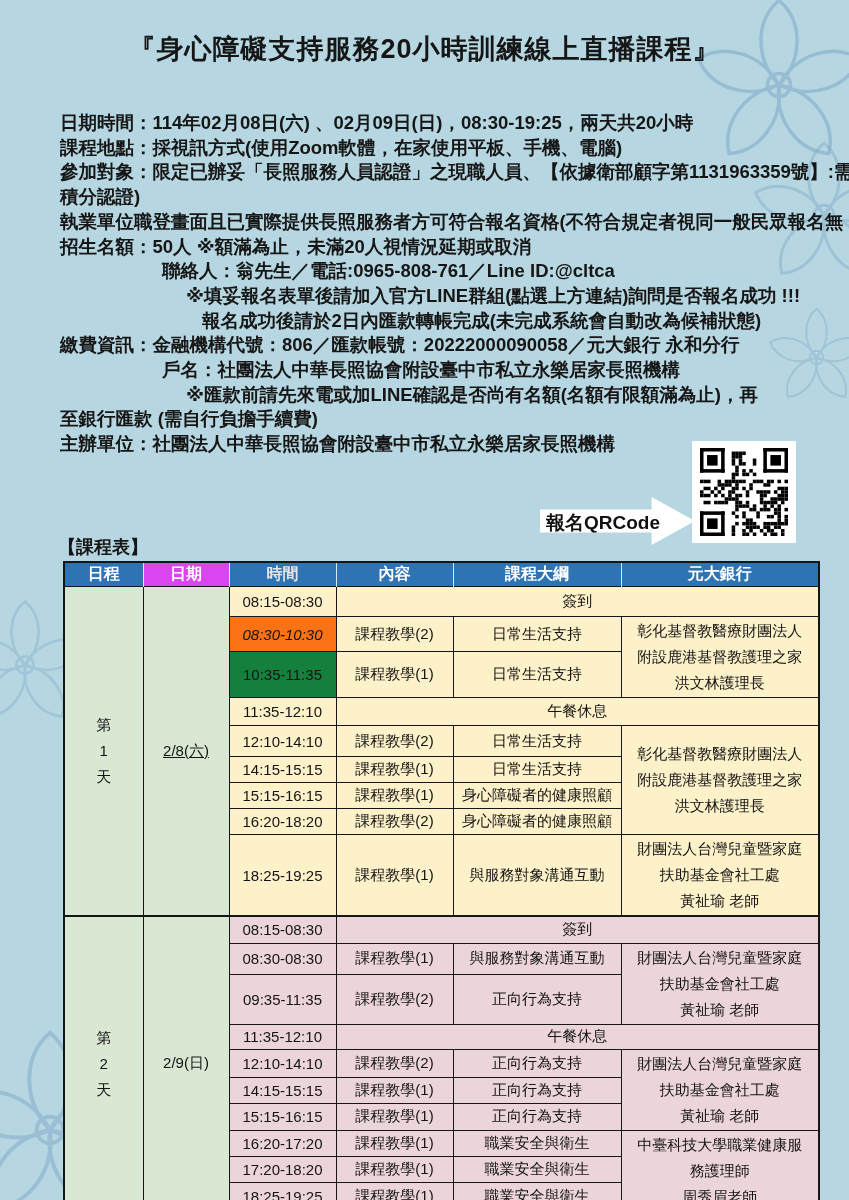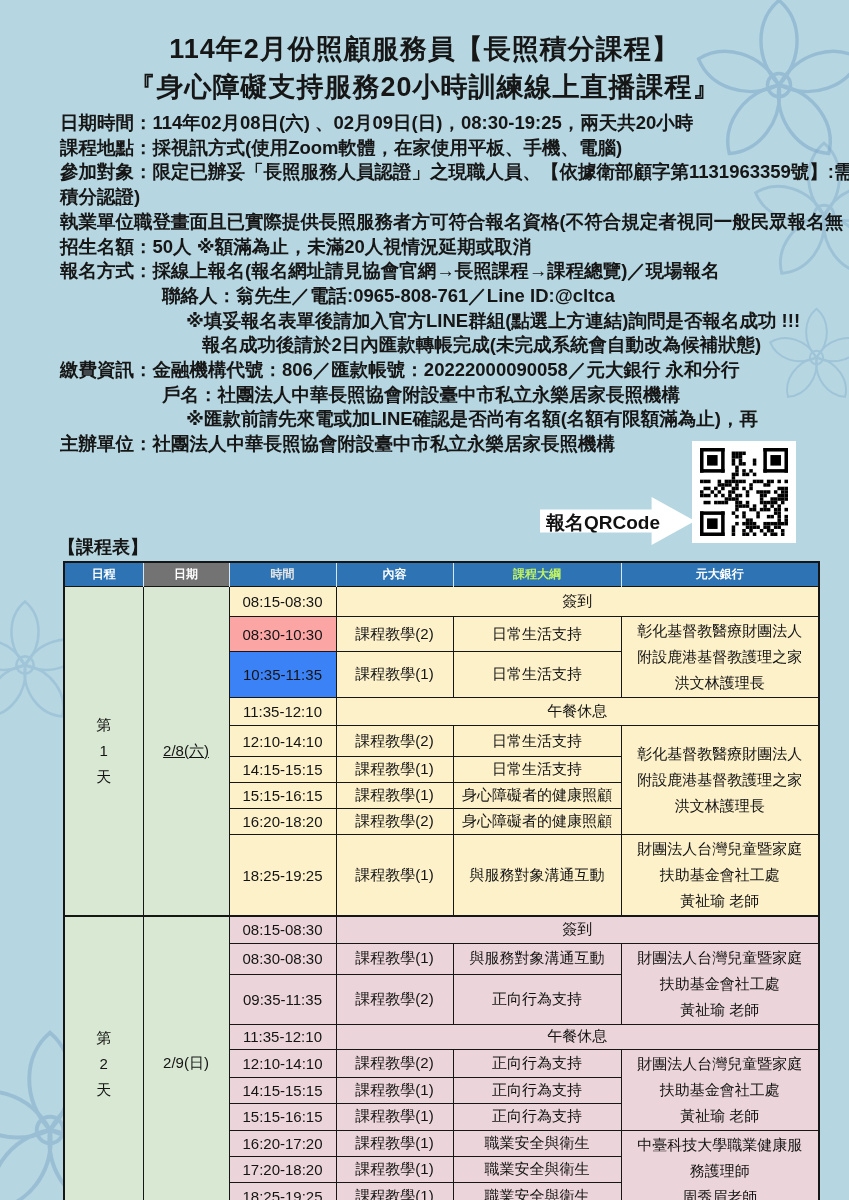--- a/index.html
+++ b/index.html
@@ -38,21 +38,21 @@
   .qr-arrow{position:absolute;left:540px;top:497px;width:155px;height:48px;background:#ffffff;z-index:2;
             clip-path:polygon(0 26%,72% 26%,72% 0,100% 50%,72% 100%,72% 74%,0 74%);}
   .qr-arrow span{position:absolute;left:6px;top:13px;font-size:19px;font-weight:bold;color:#111;
                  letter-spacing:0;white-space:nowrap;}
   
   .schedule-label{position:absolute;left:58px;top:535px;font-size:18px;font-weight:bold;color:#161616;}
   table.schedule{position:absolute;left:63px;top:561px;width:755px;
                  border-collapse:collapse;table-layout:fixed;
                  border:2px solid #161616;}
   table.schedule th{
-      color:#ffffff;font-size:12px;font-weight:bold;height:23px;
+      color:#ffffff;font-size:16px;font-weight:bold;height:23px;
       border:none;border-left:1px solid #d9e7f3;padding:0;}
   table.schedule th:first-child{border-left:none;}
   table.schedule td{
       border:1px solid #161616;text-align:center;vertical-align:middle;
       font-size:15px;font-weight:normal;padding:1px 2px;color:#141414;}
   td.day-cell{font-size:16px;font-weight:bold;line-height:26px;border-right:1px solid #161616;}
   td.date-cell{font-size:16px;font-weight:bold;border-right:0;}
   td.time-cell{border-left:0;font-size:15px;}
   td.lect div{line-height:26px;}
   tr.day-sep td{border-top:2px solid #161616;}
@@ -106,38 +106,37 @@
       <path d="M50 52 C37 38,38 18,50 8 C62 18,63 38,50 52 Z" transform="rotate(0 50 52)" fill="none" stroke="#7fa9ca" stroke-width="1.8"></path>
       <path d="M50 52 C37 38,38 18,50 8 C62 18,63 38,50 52 Z" transform="rotate(72 50 52)" fill="none" stroke="#7fa9ca" stroke-width="1.8"></path>
       <path d="M50 52 C37 38,38 18,50 8 C62 18,63 38,50 52 Z" transform="rotate(144 50 52)" fill="none" stroke="#7fa9ca" stroke-width="1.8"></path>
       <path d="M50 52 C37 38,38 18,50 8 C62 18,63 38,50 52 Z" transform="rotate(216 50 52)" fill="none" stroke="#7fa9ca" stroke-width="1.8"></path>
       <path d="M50 52 C37 38,38 18,50 8 C62 18,63 38,50 52 Z" transform="rotate(288 50 52)" fill="none" stroke="#7fa9ca" stroke-width="1.8"></path>
       <circle cx="50" cy="52" r="6" fill="none" stroke="#7fa9ca" stroke-width="1.8"></circle>
     </svg>
 
   <div class="content">
     <div class="title-block">
-      <div class="title-line">114年2月份照顧服務員【長照積分課程】</div>
       <div class="title-line">『身心障礙支持服務20小時訓練線上直播課程』</div>
     </div>
 
     <div class="info">
         <div class="info-line">日期時間：114年02月08日(六) 、02月09日(日)，08:30-19:25，兩天共20小時</div>
         <div class="info-line">課程地點：採視訊方式(使用Zoom軟體，在家使用平板、手機、電腦)</div>
         <div class="info-line">參加對象：限定已辦妥「長照服務人員認證」之現職人員、【依據衛部顧字第1131963359號】:需現有</div>
         <div class="info-line">積分認證)</div>
         <div class="info-line">執業單位職登畫面且已實際提供長照服務者方可符合報名資格(不符合規定者視同一般民眾報名無</div>
         <div class="info-line">招生名額：50人 ※額滿為止，未滿20人視情況延期或取消</div>
-        <div class="info-line">報名方式：採線上報名(報名網址請見協會官網→長照課程→課程總覽)／現場報名</div>
         <div class="info-line ind1">聯絡人：翁先生／電話:0965-808-761／Line ID:@cltca</div>
         <div class="info-line ind2">※填妥報名表單後請加入官方LINE群組(點選上方連結)詢問是否報名成功 !!!</div>
         <div class="info-line ind3">報名成功後請於2日內匯款轉帳完成(未完成系統會自動改為候補狀態)</div>
         <div class="info-line">繳費資訊：金融機構代號：806／匯款帳號：20222000090058／元大銀行 永和分行</div>
         <div class="info-line ind1">戶名：社團法人中華長照協會附設臺中市私立永樂居家長照機構</div>
         <div class="info-line ind2">※匯款前請先來電或加LINE確認是否尚有名額(名額有限額滿為止)，再</div>
+        <div class="info-line">至銀行匯款 (需自行負擔手續費)</div>
         <div class="info-line">主辦單位：社團法人中華長照協會附設臺中市私立永樂居家長照機構</div>
       </div>
 
     <div class="qr-arrow">
       <span>報名QRCode</span>
     </div>
     <div class="qr-frame">
       <svg id="qr-svg" viewBox="0 0 25 25">
           <rect x="0" y="0" width="7" height="1" fill="#000"></rect>
           <rect x="0" y="6" width="7" height="1" fill="#000"></rect>
@@ -344,50 +343,50 @@
           <col style="width: 79px;">
           <col style="width: 86px;">
           <col style="width: 107px;">
           <col style="width: 117px;">
           <col style="width: 168px;">
           <col style="width: 198px;">
         </colgroup>
         <thead>
           <tr>
             <th style="background: rgb(46, 116, 181); color: rgb(255, 255, 255);">日程</th>
-            <th style="background: #737373; color: rgb(255, 255, 255);">日期</th>
+            <th style="background: #d946ef; color: rgb(255, 255, 255);">日期</th>
             <th style="background: rgb(46, 116, 181); color: #e5e5e5;">時間</th>
             <th style="background: rgb(46, 116, 181); color: rgb(255, 255, 255);">內容</th>
-            <th style="background: rgb(46, 116, 181); color: #bef264; margin-top: 44px;">課程大綱</th>
+            <th style="background: rgb(46, 116, 181); color: #ffffff; margin-top: 44px;">課程大綱</th>
             <th style="background: rgb(46, 116, 181); color: rgb(255, 255, 255);">元大銀行</th>
           </tr>
         </thead>
         <tbody>
           <tr style="height: 30px;">
             <td rowspan="9" class="day-cell" style="background: rgb(217, 232, 210);">
               <div>第</div>
               <div>1</div>
               <div>天</div>
             </td>
             <td rowspan="9" class="date-cell" style="background: rgb(217, 232, 210); text-decoration: underline;">2/8(六)</td>
             <td class="time-cell" style="background: rgb(253, 241, 202);">08:15-08:30</td>
             <td colspan="3" style="background: rgb(253, 241, 202);">簽到</td>
           </tr>
           <tr style="height: 34px;">
-            <td class="time-cell" style="background: #fca5a5;">08:30-10:30</td>
+            <td class="time-cell" style="background: #f97316; font-style: italic;">08:30-10:30</td>
             <td style="background: rgb(253, 241, 202);">課程教學(2)</td>
             <td style="background: rgb(253, 241, 202);">日常生活支持</td>
             <td class="lect" rowspan="2" style="background: rgb(253, 241, 202);">
               <div>彰化基督教醫療財團法人</div>
               <div>附設鹿港基督教護理之家</div>
               <div>洪文林護理長</div>
             </td>
           </tr>
           <tr style="height: 44px;">
-            <td class="time-cell" style="background: #3b82f6;">10:35-11:35</td>
+            <td class="time-cell" style="background: #15803d;">10:35-11:35</td>
             <td style="background: rgb(253, 241, 202);">課程教學(1)</td>
             <td style="background: rgb(253, 241, 202);">日常生活支持</td>
           </tr>
           <tr style="height: 28px;">
             <td class="time-cell" style="background: rgb(253, 241, 202);">11:35-12:10</td>
             <td colspan="3" style="background: rgb(253, 241, 202);">午餐休息</td>
           </tr>
           <tr style="height: 31px;">
             <td class="time-cell" style="background: rgb(253, 241, 202);">12:10-14:10</td>
             <td style="background: rgb(253, 241, 202);">課程教學(2)</td>

